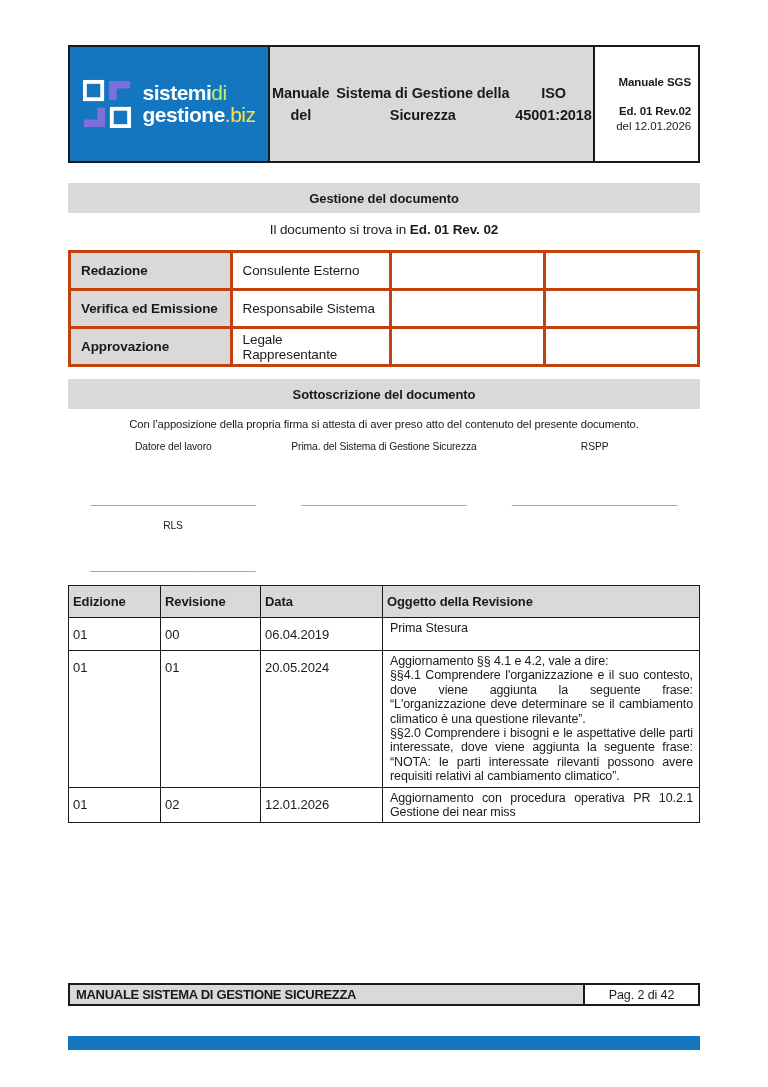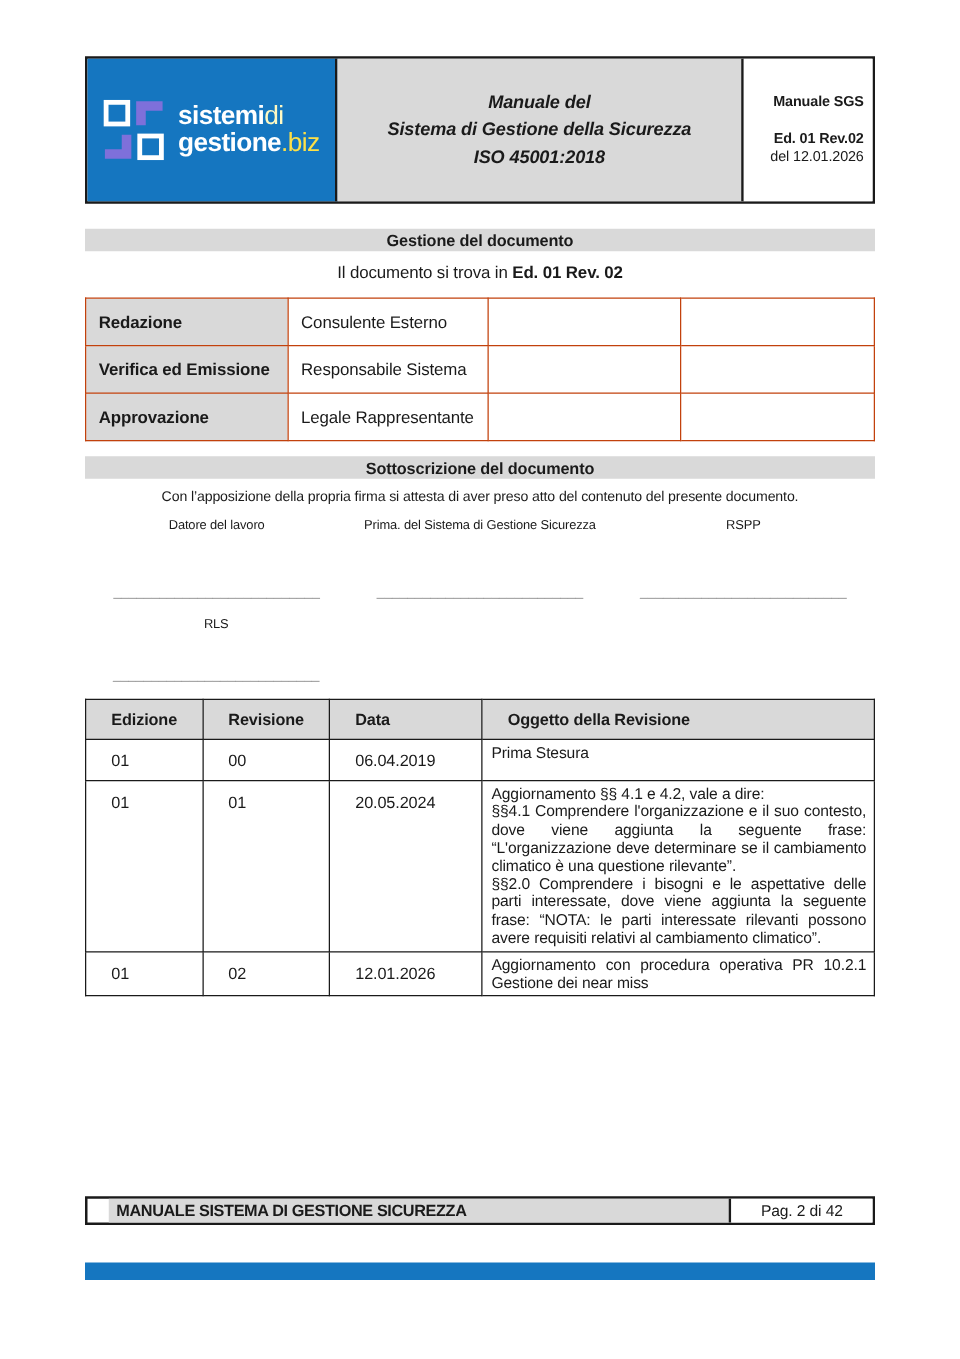--- a/index.html
+++ b/index.html
@@ -24,74 +24,73 @@
     display:flex;width:100%;height:118px;
     border:2px solid #1a1a1a;
   }
   .hdr-logo{
     width:200px;flex:0 0 200px;background:var(--blue);
     display:flex;align-items:center;justify-content:center;gap:10px;
     border-right:2px solid #1a1a1a;
   }
   .logo-mark{width:50px;height:50px;flex:0 0 50px;}
   .logo-text{line-height:22px;font-size:21px;font-weight:bold;color:#ffffff;letter-spacing:-0.5px;}
-  .logo-text .lt{font-weight:normal;color:#fef9c3;}
+  .logo-text .lt{font-weight:normal;color:#bef264;}
   .logo-text .biz{font-weight:normal;color:#fde047;}
   .hdr-title{
     flex:1;background:var(--gray);
-    display:flex;flex-direction:column;align-items:center;justify-content:center;
+    display:flex;align-items:center;justify-content:flex-end;
     text-align:center;font-weight:bold;font-size:14.5px;line-height:22px;
     border-right:2px solid #1a1a1a;
-    font-style:italic;
   }
   .hdr-meta{
     width:103px;flex:0 0 103px;background:#ffffff;
     display:flex;flex-direction:column;justify-content:center;
     text-align:right;padding-right:7px;font-size:11.5px;line-height:15px;
   }
   .hdr-meta .code{font-weight:bold;margin-bottom:14px;}
   .hdr-meta .ed{font-weight:bold;}
 
   
   .graybar{
-    background:var(--gray);height:18px;margin-top:20px;
+    background:var(--gray);height:30px;margin-top:20px;
     display:flex;align-items:center;justify-content:center;
     font-weight:bold;font-size:13px;
   }
   .graybar.tight{margin-top:12px;}
   .graybar.sig{margin-top:14px;}
 
   
   .location{margin-top:9px;text-align:center;font-size:13.5px;}
   .location b{font-weight:bold;}
 
   
   table{border-collapse:collapse;width:100%;}
   .roles-table{margin-top:13px;}
   .roles-table td{
-    border:1px solid #c2410c;height:38px;
+    border:3px solid #c2410c;height:38px;
     font-size:13.5px;padding:0 10px;vertical-align:middle;
   }
   .roles-table td.lbl{background:var(--gray);font-weight:bold;width:162px;}
   .roles-table td.val{width:160px;}
   .roles-table td.emp1{width:155px;}
   .roles-table td.emp2{width:155px;}
 
   
   .attest{margin-top:9px;text-align:center;font-size:11.3px;}
   .sig-row{display:flex;margin-top:11px;}
   .sig-col{flex:1;text-align:center;font-size:10.3px;}
   .sig-lines{display:flex;margin-top:42px;}
   .sig-line{flex:1;text-align:center;font-size:11px;color:var(--line-gray);letter-spacing:0;}
   .rls-label{margin-top:14px;width:210px;text-align:center;font-size:10.3px;}
   .rls-line{margin-top:29px;width:210px;text-align:center;font-size:11px;color:var(--line-gray);letter-spacing:0;}
 
   
   .rev-table{margin-top:13px;}
-  .rev-table th,.rev-table td{border:1px solid #1a1a1a;padding:0 20px;}
+  .rev-table th,.rev-table td{border:1px solid #1a1a1a;padding:0 4px;}
   .rev-table th{
     background:var(--gray);height:32px;text-align:left;
     font-size:13px;font-weight:bold;
   }
   .rev-table th.c1{width:92px;}
   .rev-table th.c2{width:100px;}
   .rev-table th.c3{width:122px;}
   .rev-table td{font-size:13px;vertical-align:top;padding-top:9px;padding-bottom:8px;}
   .rev-table td.ogg{padding:3px 6px 3px 7px;}
   .rev-table td.ogg p{
@@ -100,21 +99,20 @@
 
   
   .doc-footer{
     display:flex;width:100%;height:23px;margin-top:160px;
     border:2px solid #1a1a1a;
   }
   .foot-title{
     flex:1;background:var(--gray);display:flex;align-items:center;
     padding-left:6px;font-weight:bold;font-size:13px;letter-spacing:-0.3px;
     border-right:2px solid #1a1a1a;
-    margin-left:17px;
   }
   .foot-page{
     width:113px;flex:0 0 113px;background:#ffffff;
     display:flex;align-items:center;justify-content:center;font-size:12.5px;
   }
 
   
   .bottom-bar{height:14px;margin-top:30px;background:var(--blue);}
 </style>
 </head>

